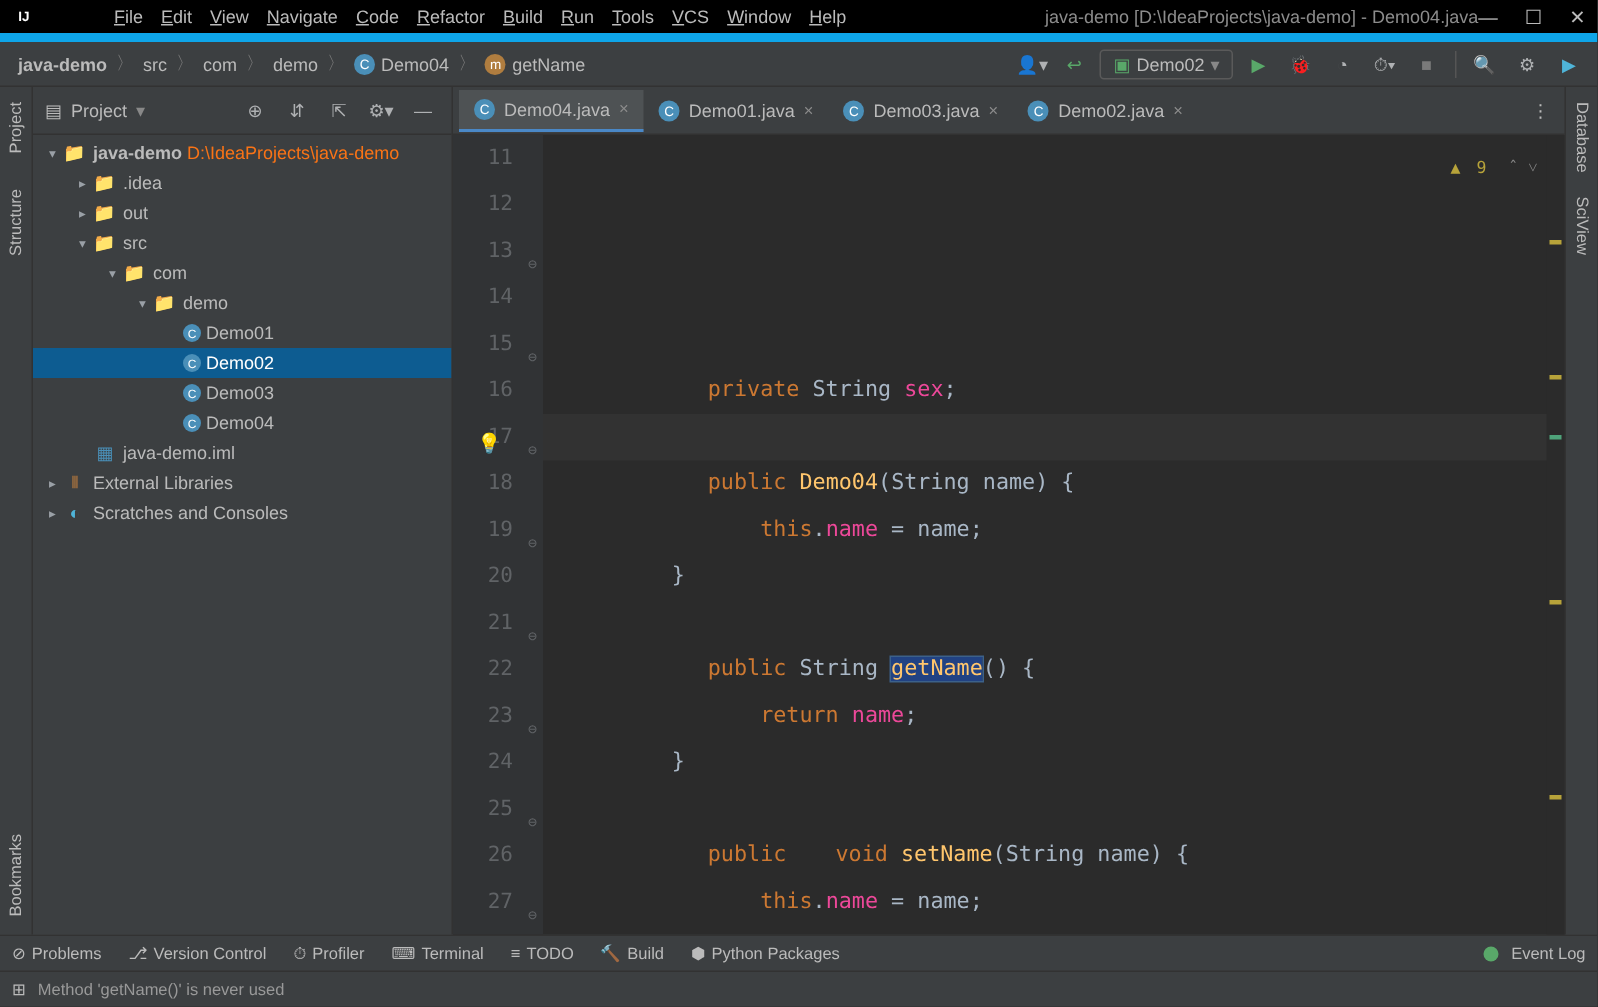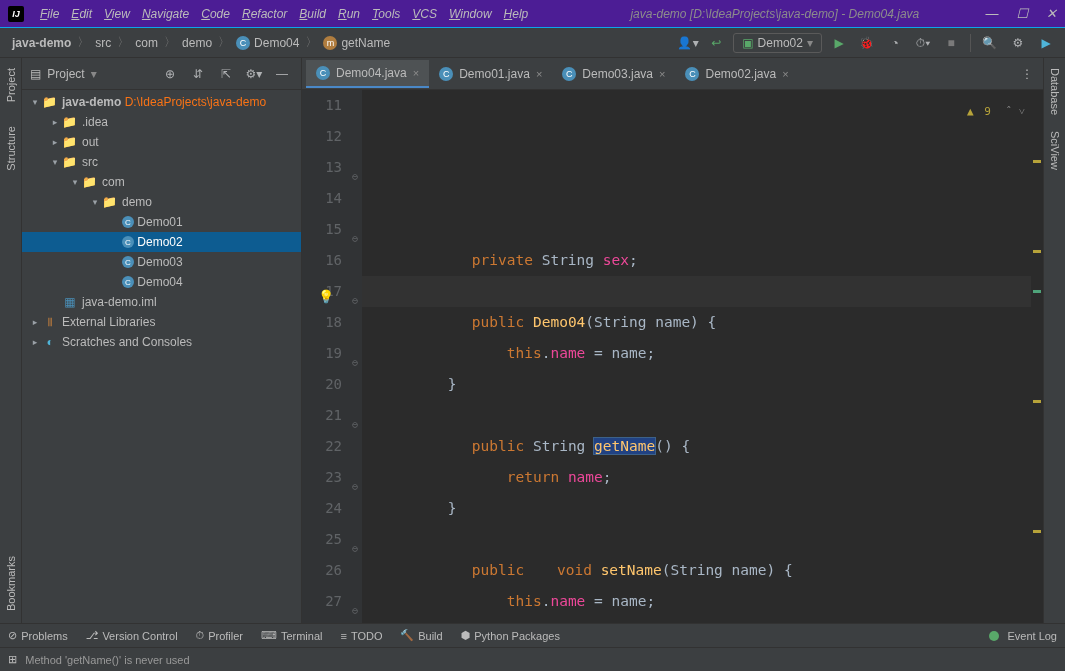--- a/index.html
+++ b/index.html
@@ -1,21 +1,21 @@
 <!DOCTYPE html>
 <html><head>
 <meta charset="utf-8">
 <style>
 * { margin:0; padding:0; box-sizing:border-box; }
 body { font-family:"Segoe UI",Arial,sans-serif; font-size:12px; background:#3c3f41; color:#bbbbbb; width:1065px; height:671px; overflow:hidden; position:relative; }
-.titlebar { height:28px; background:#4c1d95; display:flex; align-items:center; padding:0 8px; border-bottom:1px solid #0ea5e9;font-style:italic; }
+.titlebar { height:28px; background:#000000; display:flex; align-items:center; padding:0 8px; border-bottom:6px solid #0ea5e9; }
 .titlebar .logo { width:16px; height:16px; background:#000; border-radius:2px; margin-right:10px; display:flex; align-items:center; justify-content:center; color:#fff; font-size:9px; font-weight:bold; }
 .menu-item { padding:0 6px; cursor:pointer; color:#bbbbbb; }
 .menu-item u { text-decoration:underline; }
-.title-text { flex:1; text-align:center; color:#8c8c8c; margin-left:30px; }
+.title-text { flex:1; text-align:right; color:#8c8c8c; margin-left:30px; }
 .win-controls { display:flex; gap:18px; color:#bbbbbb; font-size:13px; }
 .navbar { height:30px; background:#3c3f41; display:flex; align-items:center; padding:0 8px; border-bottom:1px solid #323232; }
 .crumb { display:flex; align-items:center; gap:4px; padding:0 4px; }
 .crumb .sep { color:#7a7a7a; margin:0 2px; }
 .crumb .ic { width:14px; height:14px; border-radius:50%; display:inline-flex; align-items:center; justify-content:center; font-size:9px; color:#fff; }
 .ic-c { background:#4a8fb8; }
 .ic-m { background:#b07d3f; }
 .navbar-right { margin-left:auto; display:flex; align-items:center; gap:6px; }
 .run-config { border:1px solid #5a5a5a; border-radius:3px; padding:2px 8px; display:flex; align-items:center; gap:4px; }
 .tool-btn { width:22px; height:22px; display:flex; align-items:center; justify-content:center; cursor:pointer; color:#afb1b3; }
@@ -68,21 +68,21 @@
 .status-bar .right { margin-left:auto; display:flex; gap:14px; align-items:center; }
 .bulb { color:#f0a732; font-size:13px; position:absolute; }
 .lib-ic { font-size:11px; color:#c7803d; }
 .green-dot{ width:10px;height:10px;border-radius:50%;background:#59a869;display:inline-block;margin-right:4px;}
 </style>
 </head>
 <body>
 
 <div class="titlebar">
   <div class="logo">IJ</div>
-  <div id="menu-host" style="display:flex;">
+  <div id="menu-host" style="display:flex;margin-left:36px;">
       <span class="menu-item"><u>F</u>ile</span>
       <span class="menu-item"><u>E</u>dit</span>
       <span class="menu-item"><u>V</u>iew</span>
       <span class="menu-item"><u>N</u>avigate</span>
       <span class="menu-item"><u>C</u>ode</span>
       <span class="menu-item"><u>R</u>efactor</span>
       <span class="menu-item"><u>B</u>uild</span>
       <span class="menu-item"><u>R</u>un</span>
       <span class="menu-item"><u>T</u>ools</span>
       <span class="menu-item"><u>V</u>CS</span>

